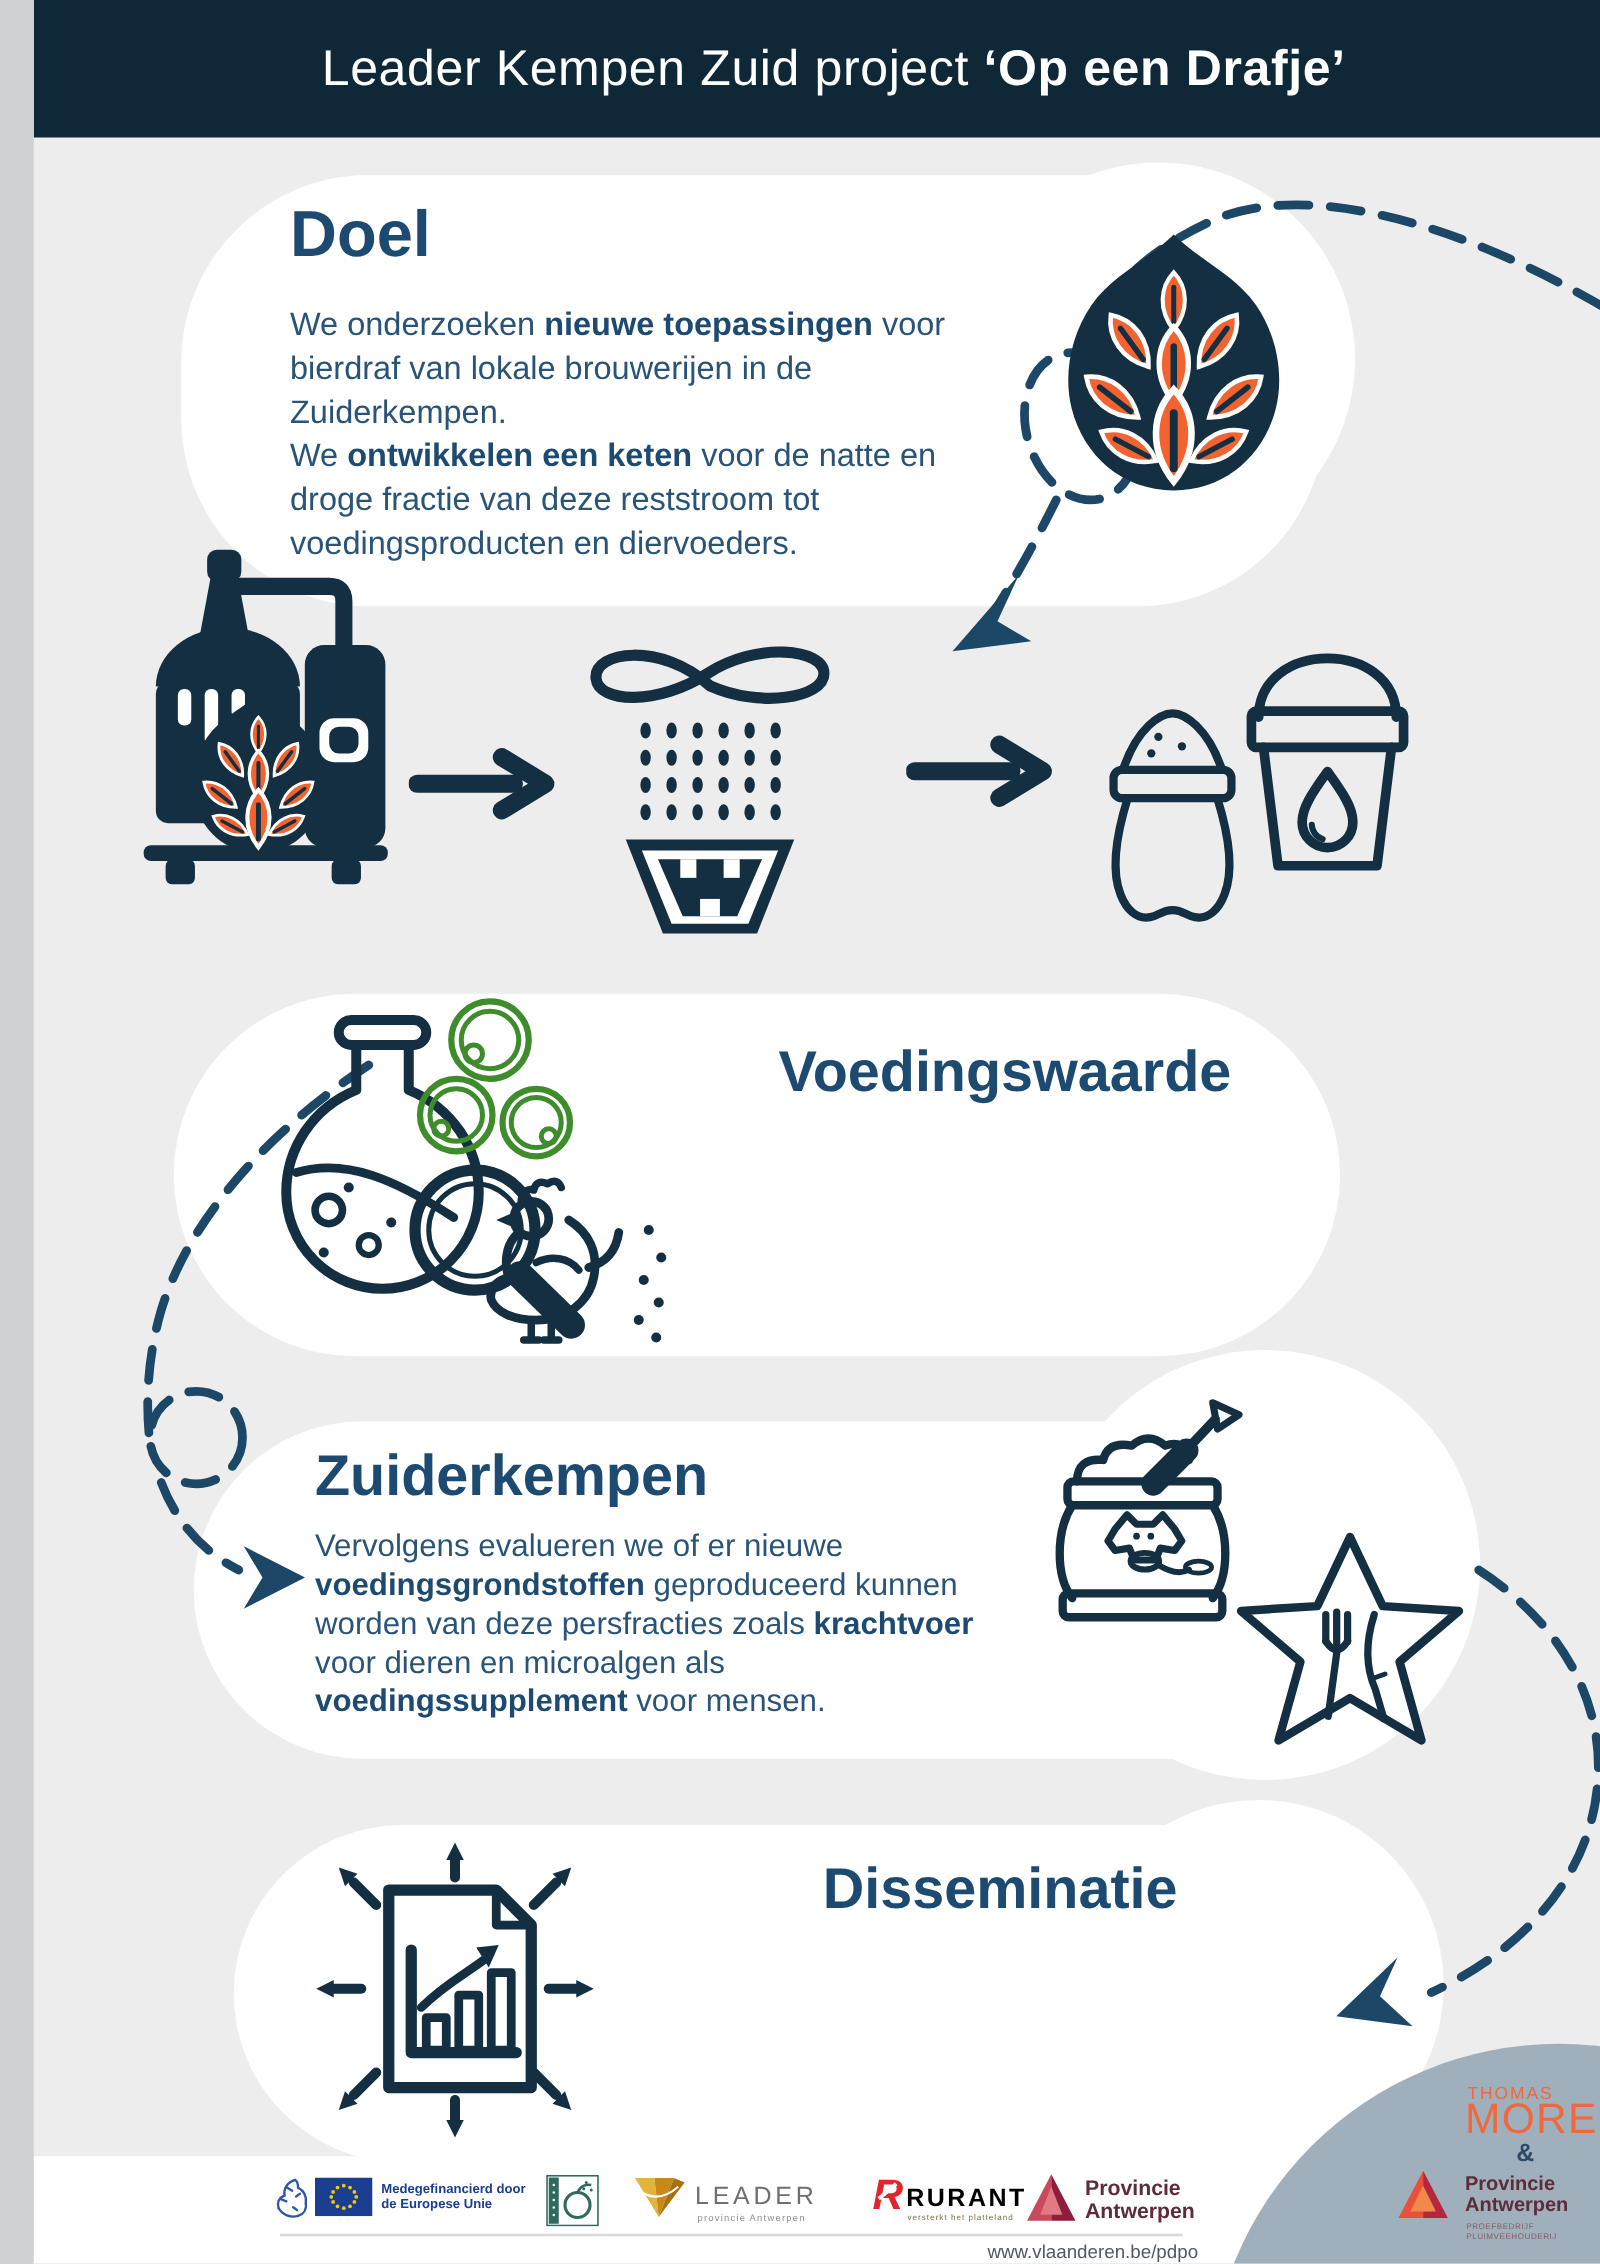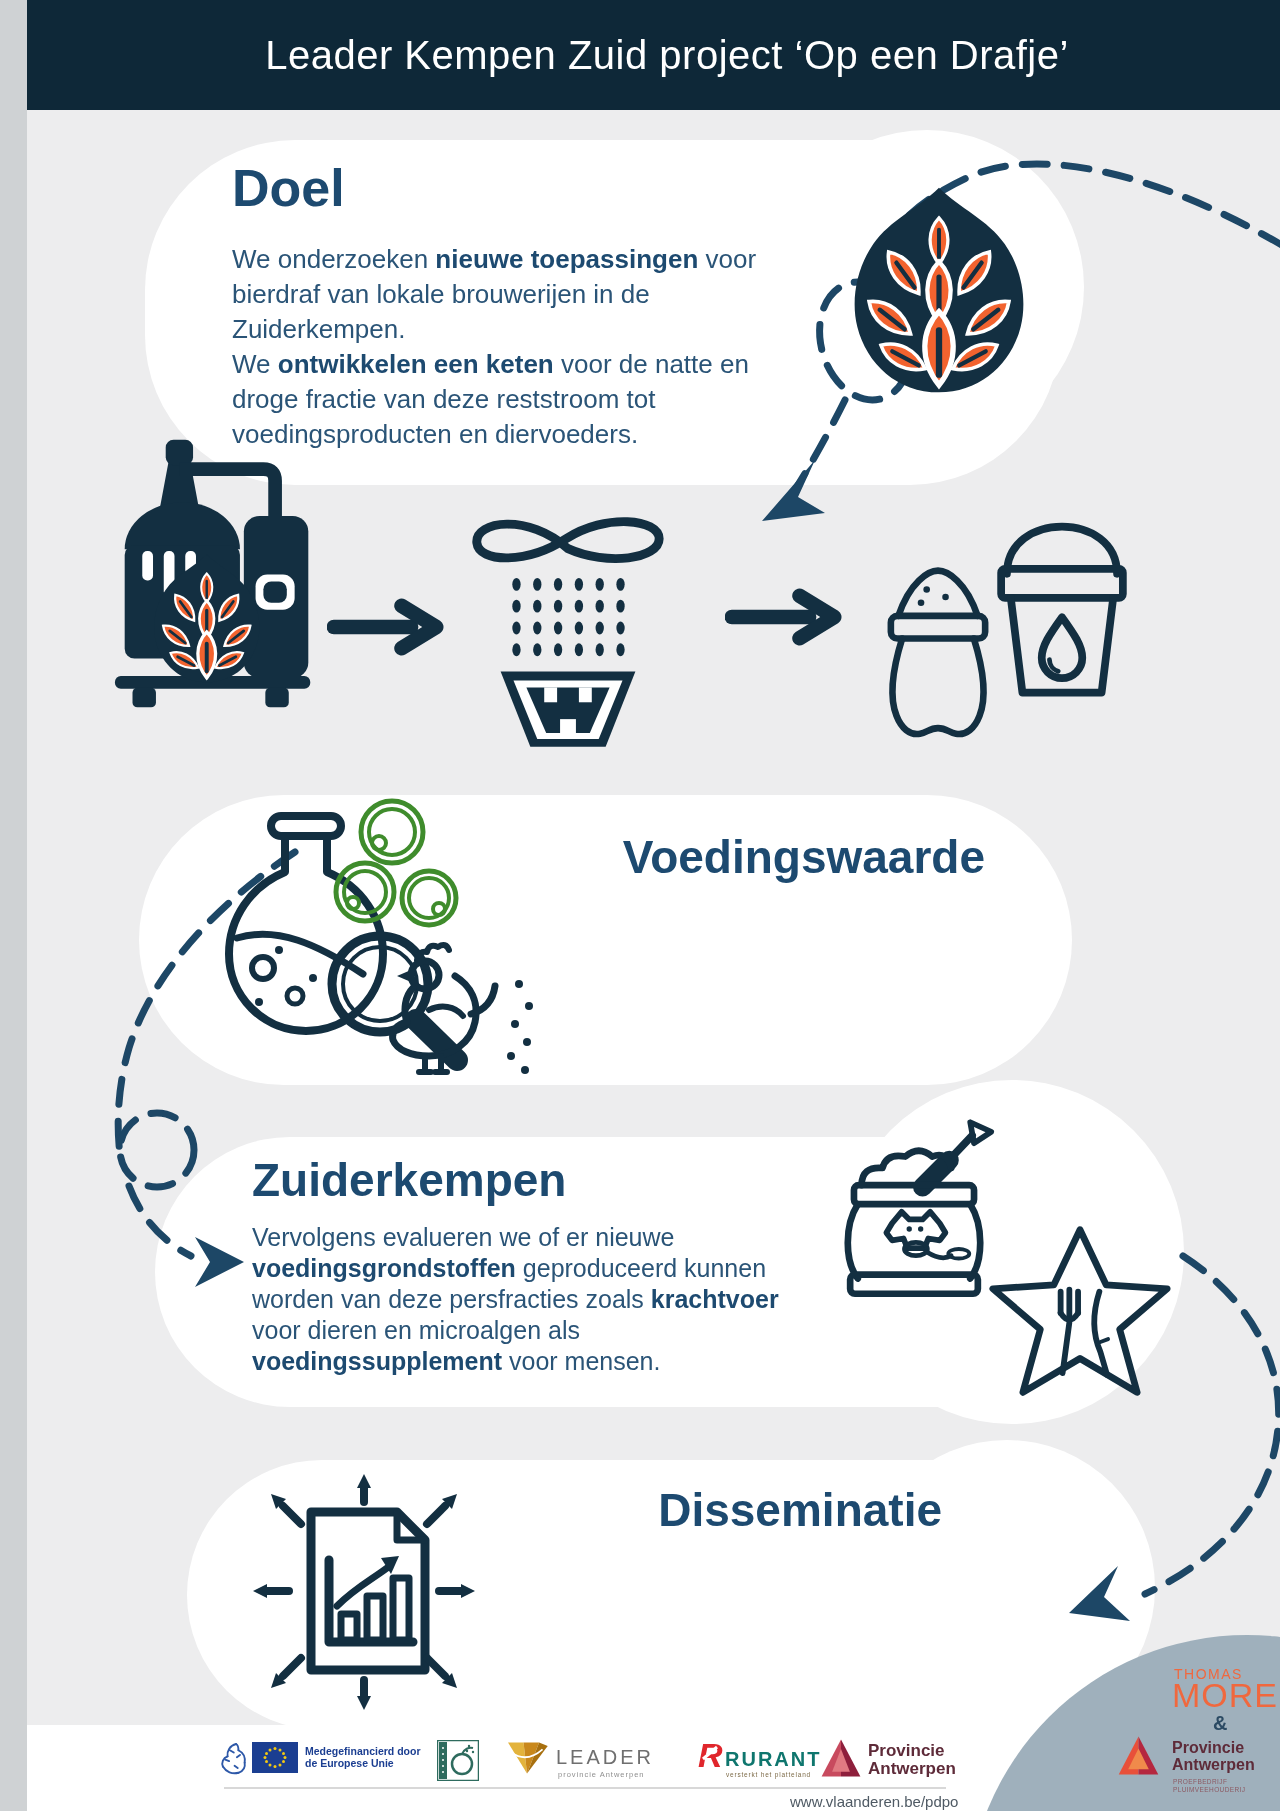--- a/index.html
+++ b/index.html
@@ -5,33 +5,33 @@
   html,body{margin:0;padding:0;background:#cfd2d4;}
   .poster{position:relative;width:1280px;height:1811px;background:#ededee;overflow:hidden;
           font-family:"Liberation Sans",sans-serif;margin-left:27px;}
   .abs{position:absolute;}
   .pill{position:absolute;background:#ffffff;}
   .wcircle{position:absolute;background:#ffffff;border-radius:50%;}
   
   .header{position:absolute;left:0;top:0;width:1280px;height:110px;background:#0e2838;
           display:flex;align-items:center;justify-content:center;color:#ffffff;
           font-size:40px;letter-spacing:0.5px;white-space:pre;}
-  .header .bold{font-weight:400;}
+  .header .bold{font-weight:700;}
   
   .sec-title{position:absolute;color:#1d4a70;font-weight:800;}
   .body-txt{position:absolute;color:#2a5477;font-size:26px;line-height:35px;}
   .body-txt .b{font-weight:800;color:#1d4a70;}
   .ta-r{text-align:right;}
   
   .footer{position:absolute;left:0;top:1725px;width:1280px;height:86px;background:#ffffff;}
   .eu-text{position:absolute;left:278px;top:1746px;font-size:10.5px;line-height:11.5px;
            font-weight:bold;color:#1b3e91;}
   .leader-name{position:absolute;left:529px;top:1746px;font-size:20px;color:#6f6f6f;letter-spacing:3px;}
   .leader-sub{position:absolute;left:531px;top:1770px;font-size:7.5px;color:#8f8f8f;letter-spacing:1px;}
-  .rurant-name{position:absolute;left:698px;top:1748px;font-size:20px;font-weight:800;color:#0f766e;letter-spacing:2px;}
+  .rurant-name{position:absolute;left:698px;top:1748px;font-size:20px;font-weight:800;color:#000000;letter-spacing:2px;}
   .rurant-sub{position:absolute;left:699px;top:1771px;font-size:6.5px;color:#7d6b48;letter-spacing:0.8px;}
   .prov-name{position:absolute;left:841px;top:1742px;font-size:17px;line-height:18px;font-weight:800;color:#5e2b39;}
   .hr-line{position:absolute;left:197px;top:1787px;width:722px;height:2px;background:#d8d8d8;}
   .url{position:absolute;left:763px;top:1793px;font-size:15px;color:#4f5a64;}
   
   .badge{position:absolute;left:940px;top:1635px;width:560px;height:560px;border-radius:50%;background:#9fb0bc;}
   .tm-thomas{position:absolute;left:1147px;top:1666px;font-size:14px;font-weight:400;color:#f0683e;letter-spacing:1.5px;}
   .tm-more{position:absolute;left:1145px;top:1676px;font-size:34px;font-weight:400;color:#f0683e;letter-spacing:1px;}
   .tm-amp{position:absolute;left:1186px;top:1712px;font-size:20px;font-weight:700;color:#2b4a63;}
   .badge-prov{position:absolute;left:1145px;top:1740px;font-size:16px;line-height:16.5px;font-weight:800;color:#5e2b39;}

